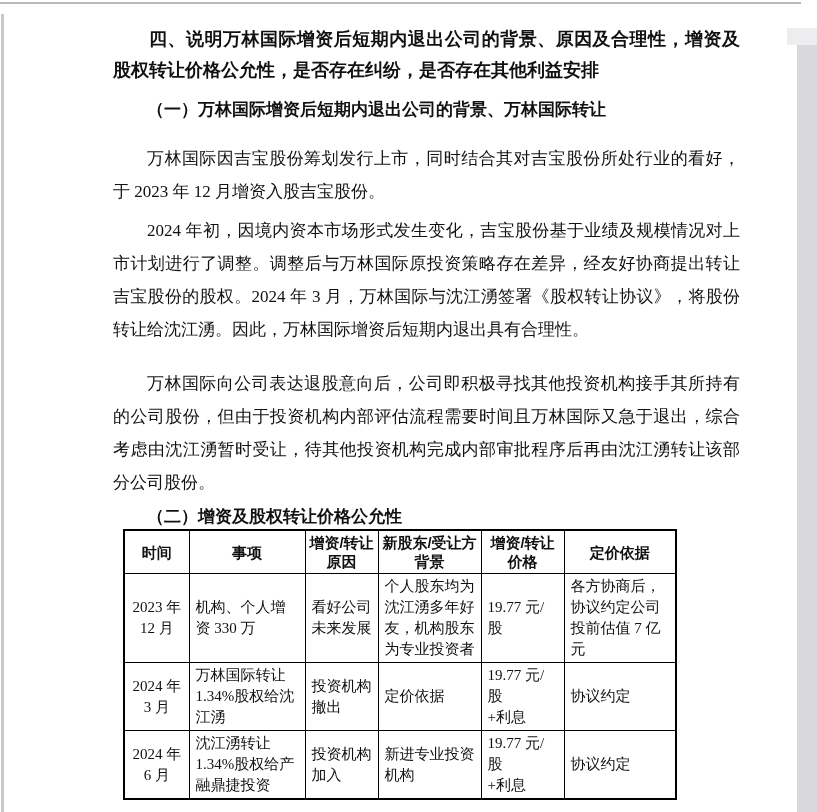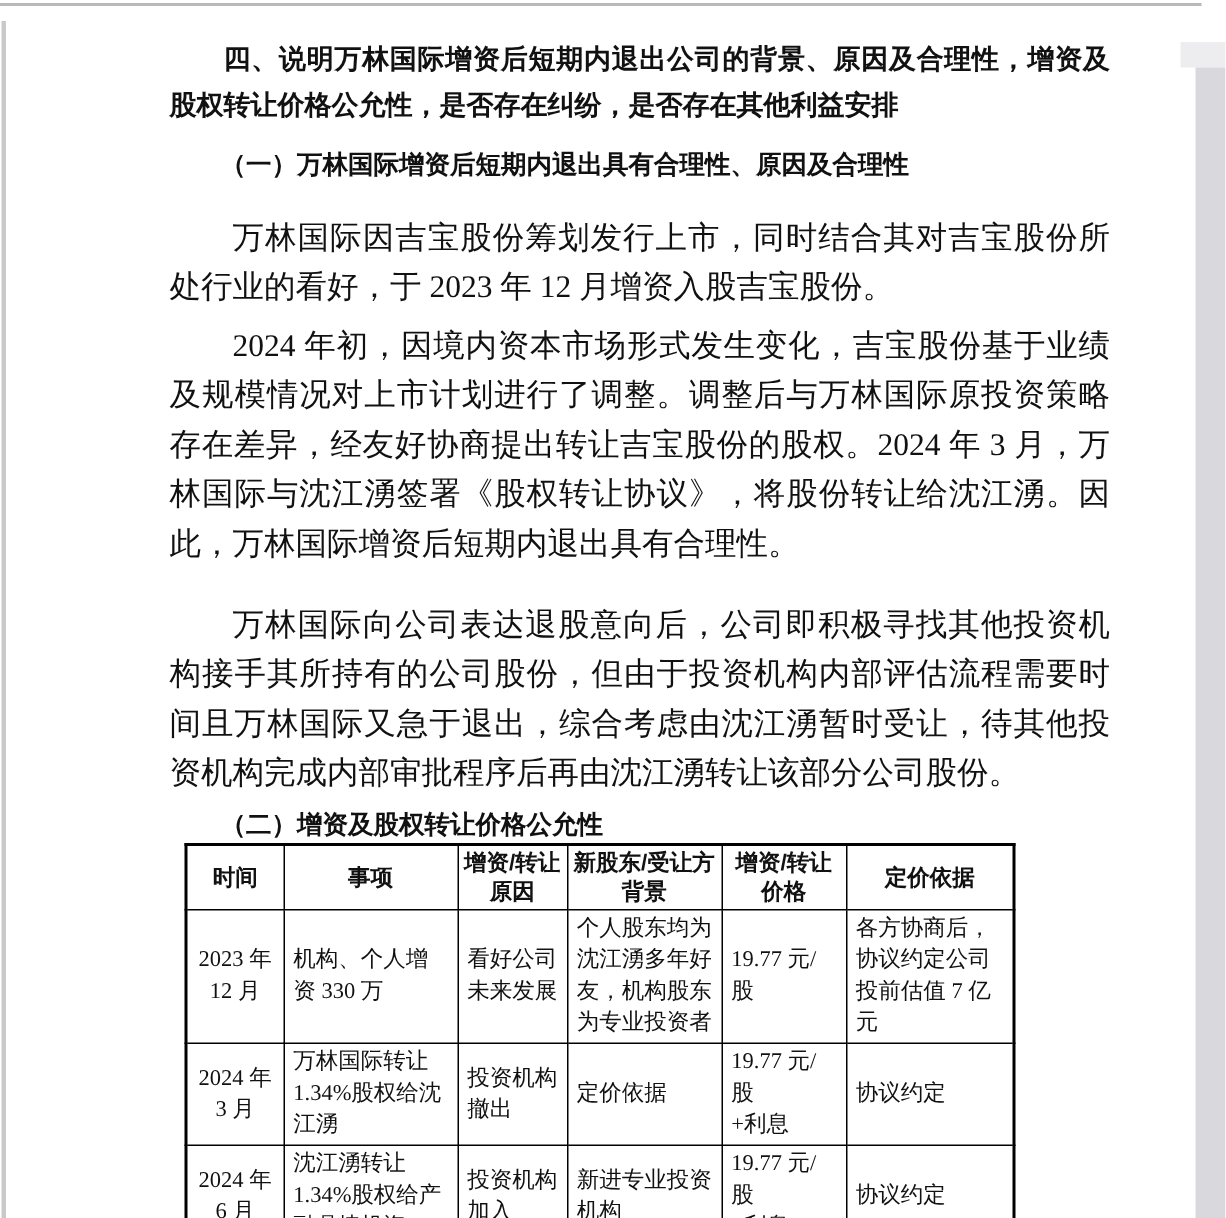--- a/index.html
+++ b/index.html
@@ -43,21 +43,21 @@
   }
   .h-sub {
     font-size: 17px; font-weight: bold; line-height: 24px;
     text-indent: 2em;
     font-family: "Liberation Sans", "DejaVu Sans", sans-serif;
   }
   .h-sub-1 { margin-bottom: 20px; }
   .h-sub-2 { margin-bottom: 0; }
 
   .para {
-    font-size: 21px; line-height: 33px;
+    font-size: 17px; line-height: 33px;
     text-indent: 2em; text-align: justify;
     margin-bottom: 6px;
   }
   .para-1 { margin-bottom: 6px; }
   .para-3 { margin-bottom: 6px; margin-top: 21px; }
 
   .table-intro {
     font-size: 17px; line-height: 22px;
     text-indent: 2em;
     margin-bottom: 4px;
@@ -100,21 +100,21 @@
 
   <div class="top-line"></div>
   <div class="left-line"></div>
   <div class="right-band-cap"></div>
   <div class="right-band"></div>
 
   <div class="content">
 
     <div class="h-main">四、说明万林国际增资后短期内退出公司的背景、原因及合理性，增资及股权转让价格公允性，是否存在纠纷，是否存在其他利益安排</div>
 
-    <div class="h-sub h-sub-1">（一）万林国际增资后短期内退出具有合理性、原因及合理性</div>
+    <div class="h-sub h-sub-1">（一）万林国际增资后短期内退出公司的背景、万林国际转让</div>
 
     <div class="para para-1">万林国际因吉宝股份筹划发行上市，同时结合其对吉宝股份所处行业的看好，于 2023 年 12 月增资入股吉宝股份。</div>
 
     <div class="para para-2">2024 年初，因境内资本市场形式发生变化，吉宝股份基于业绩及规模情况对上市计划进行了调整。调整后与万林国际原投资策略存在差异，经友好协商提出转让吉宝股份的股权。2024 年 3 月，万林国际与沈江湧签署《股权转让协议》，将股份转让给沈江湧。因此，万林国际增资后短期内退出具有合理性。</div>
 
     <div class="para para-3">万林国际向公司表达退股意向后，公司即积极寻找其他投资机构接手其所持有的公司股份，但由于投资机构内部评估流程需要时间且万林国际又急于退出，综合考虑由沈江湧暂时受让，待其他投资机构完成内部审批程序后再由沈江湧转让该部分公司股份。</div>
 
     <div class="h-sub h-sub-2">（二）增资及股权转让价格公允性</div>
 
 

